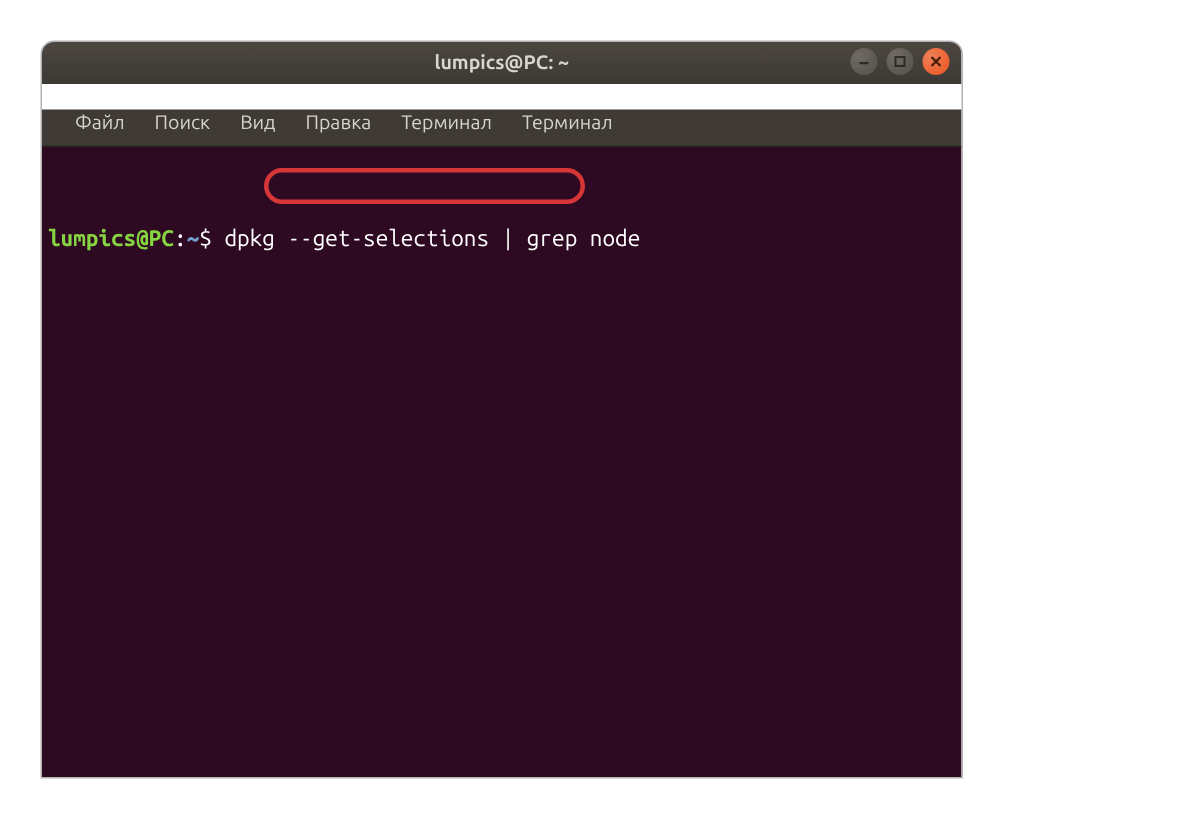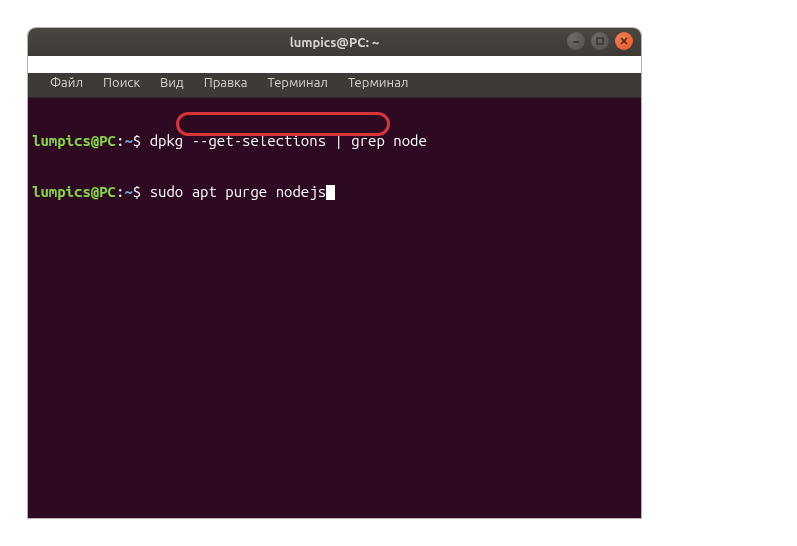--- a/index.html
+++ b/index.html
@@ -80,21 +80,21 @@
     .menu-item {
       color: #d7d3cc;
       font-family: Ubuntu, sans-serif;
       font-size: 13px;
       padding: 2px 10px;
       cursor: pointer;
     }
     .terminal-body {
       background: #2d0922;
       height: calc(100% - 53px);
-      padding: 0 4px;
+      padding: 18px 4px;
       font-size: 15px;
       line-height: 17px;
       color: #ffffff;
       white-space: pre;
       position: relative;
     }
     .prompt-user {
       color: #87d441;
       font-weight: bold;
     }
@@ -160,17 +160,16 @@
     <span class="menu-item">Файл</span>
     <span class="menu-item">Поиск</span>
     <span class="menu-item">Вид</span>
     <span class="menu-item">Правка</span>
     <span class="menu-item">Терминал</span>
     <span class="menu-item">Терминал</span>
   </div>
 
   <div class="terminal-body">
     <span class="line"><span class="prompt-user">lumpics@PC</span><span class="prompt-sep">:</span><span class="prompt-path">~</span><span class="cmd-text">$ </span><span class="cmd-text">dpkg --get-selections | grep node</span></span>
-    <span class="line"><span class="prompt-user">lumpics@PC</span><span class="prompt-sep">:</span><span class="prompt-path">~</span><span class="cmd-text">$ </span><span class="cmd-text">sudo apt purge nodejs</span><span class="cursor-block"></span></span>
     <div class="highlight-box"></div>
   </div>
 
 </div>
 
 </body></html>

